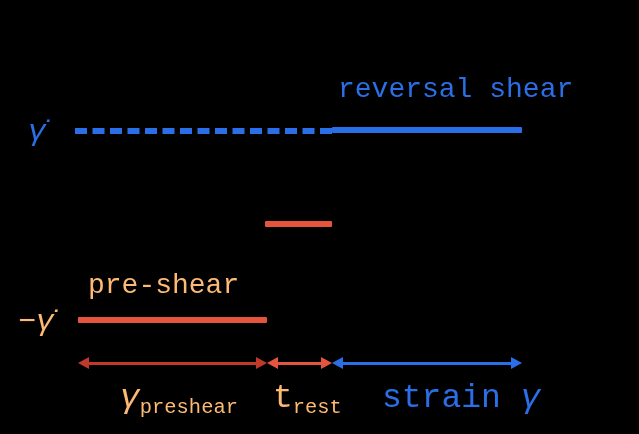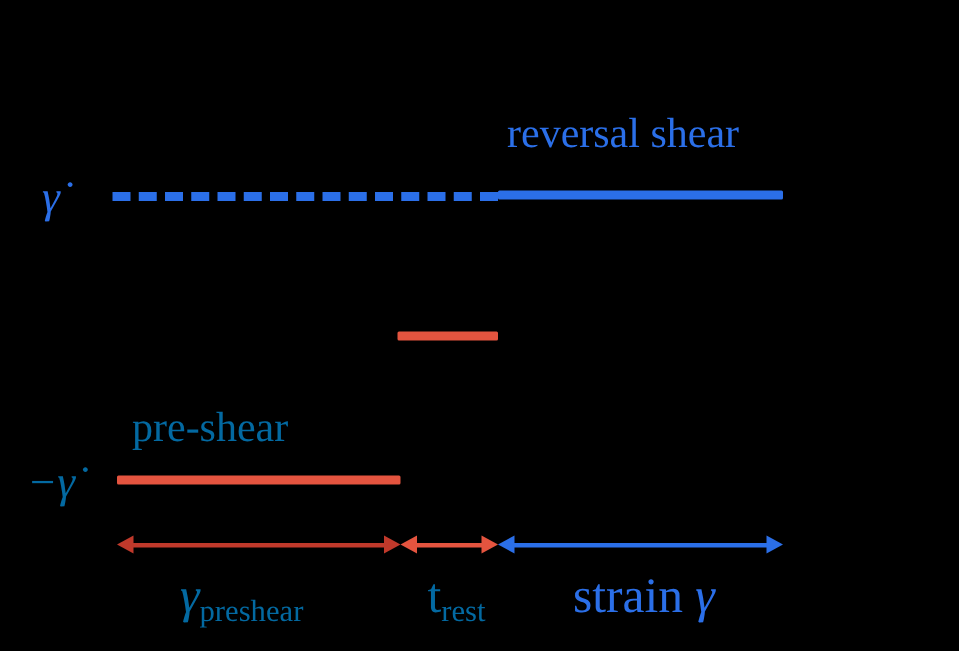--- a/index.html
+++ b/index.html
@@ -8,21 +8,21 @@
     background: #000000;
   }
   #stage {
     position: relative;
     width: 639px;
     height: 434px;
     background: #000000;
     overflow: hidden;
     font-family: "Liberation Serif", "DejaVu Serif", serif;
   }
-  .abs { position: absolute; }
+  .abs { position: absolute; font-family: Liberation Mono, monospace; }
 
   
   .seg-solid-blue {
     height: 6px;
     background: #2B6FE8;
     border-radius: 1px;
   }
   .seg-dashed-blue {
     height: 0;
     border-top: 6px dashed #2B6FE8;
@@ -32,21 +32,21 @@
     background: #E4543F;
     border-radius: 1px;
   }
 
   
   .lbl {
     white-space: nowrap;
     line-height: 1;
   }
   .lbl-blue { color: #2B6FE8; }
-  .lbl-red  { color: #0369a1; }
+  .lbl-red  { color: #fdba74; }
 
   .title-txt {
     font-size: 28px;
     font-style: normal;
   }
   .axis-txt {
     font-size: 33px;
   }
   .ydot {
     font-size: 30px;
@@ -119,21 +119,21 @@
   <div class="arrow-row" style="left:332px; top:356px; width:190px;">
     <div class="arrow-line" style="background:#2B6FE8;"></div>
     <div class="arrow-head head-left" style="border-right:11px solid #2B6FE8;"></div>
     <div class="arrow-head head-right" style="border-left:11px solid #2B6FE8;"></div>
   </div>
 
   <div class="abs lbl lbl-red axis-txt" style="left:120px; top:382px;">
     <span class="ital">γ</span><span class="sub">preshear</span>
   </div>
 
-  <div class="abs lbl lbl-red axis-txt" style="left:285px; top:382px;">
+  <div class="abs lbl lbl-red axis-txt" style="left:273px; top:382px;">
     <span>t</span><span class="sub">rest</span>
   </div>
 
   <div class="abs lbl lbl-blue axis-txt" style="left:382px; top:382px;">
     <span>strain</span>
     <span class="ital">γ</span>
   </div>
 
 </div>
 

